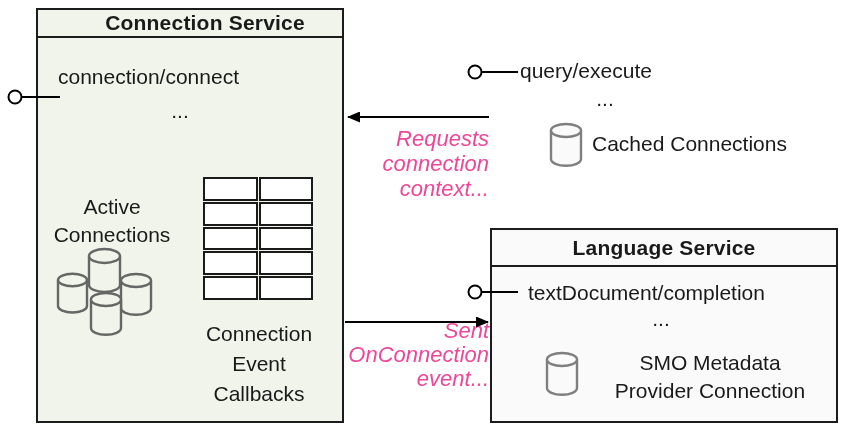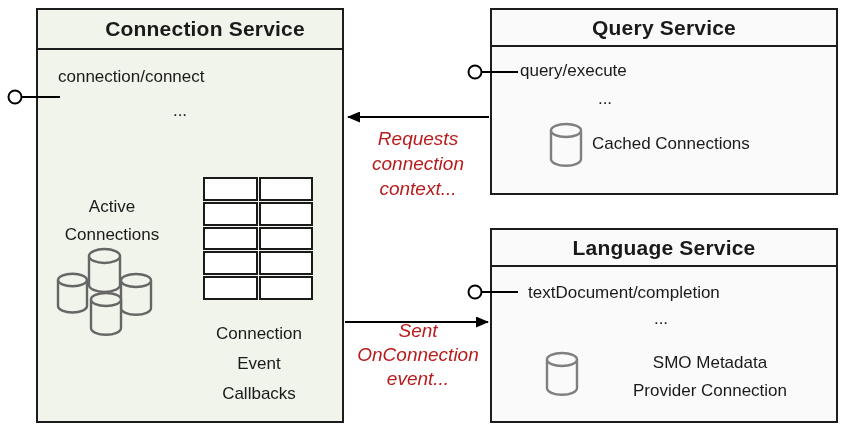--- a/index.html
+++ b/index.html
@@ -22,34 +22,34 @@
   .box-header {
     box-sizing: border-box;
     border-bottom: 2px solid #1c1c1c;
     display: flex;
     align-items: center;
     justify-content: center;
     font-weight: bold;
     font-size: 21px;
     letter-spacing: 0.2px;
   }
-  .h42 { height: 40px; padding-left: 30px; }
+  .h42 { height: 28px; padding-left: 30px; }
   .h39 { height: 37px; }
-  .txt { position: absolute; font-size: 17px; }
+  .txt { position: absolute; font-size: 21px; }
   .methods div { line-height: 34px; white-space: nowrap; }
   .center { text-align: center; }
   .pre { white-space: pre-line; margin-top: 11px; }
   .italic-label {
     position: absolute;
-    font-size: 19px;
+    font-size: 22px;
     font-style: italic;
     line-height: 25px;
-    text-align: center;
+    text-align: right;
     white-space: pre-line;
-    color: #b91c1c;
+    color: #ec4899;
   }
   .overlay {
     position: absolute;
     left: 0; top: 0;
     width: 846px; height: 436px;
     pointer-events: none;
   }
   .callback-table {
     position: absolute;
     left: 203px; top: 177px;
@@ -67,23 +67,20 @@
 </style>
 </head>
 <body>
 
 <div class="canvas">
 
   <div class="box conn-fill" style="left:36px; top:8px; width:308px; height:415px;">
     <div class="box-header h42 conn-fill">Connection Service</div>
   </div>
 
-  <div class="box svc-fill" style="left:490px; top:8px; width:348px; height:187px;">
-    <div class="box-header h39 svc-fill">Query Service</div>
-  </div>
 
   <div class="box svc-fill" style="left:490px; top:228px; width:348px; height:195px;">
     <div class="box-header h39 svc-fill">Language Service</div>
   </div>
 
   <div class="txt methods" style="left:58px; top:60px; width:244px;">
     <div>connection/connect</div>
     <div class="center">...</div>
   </div>
 

